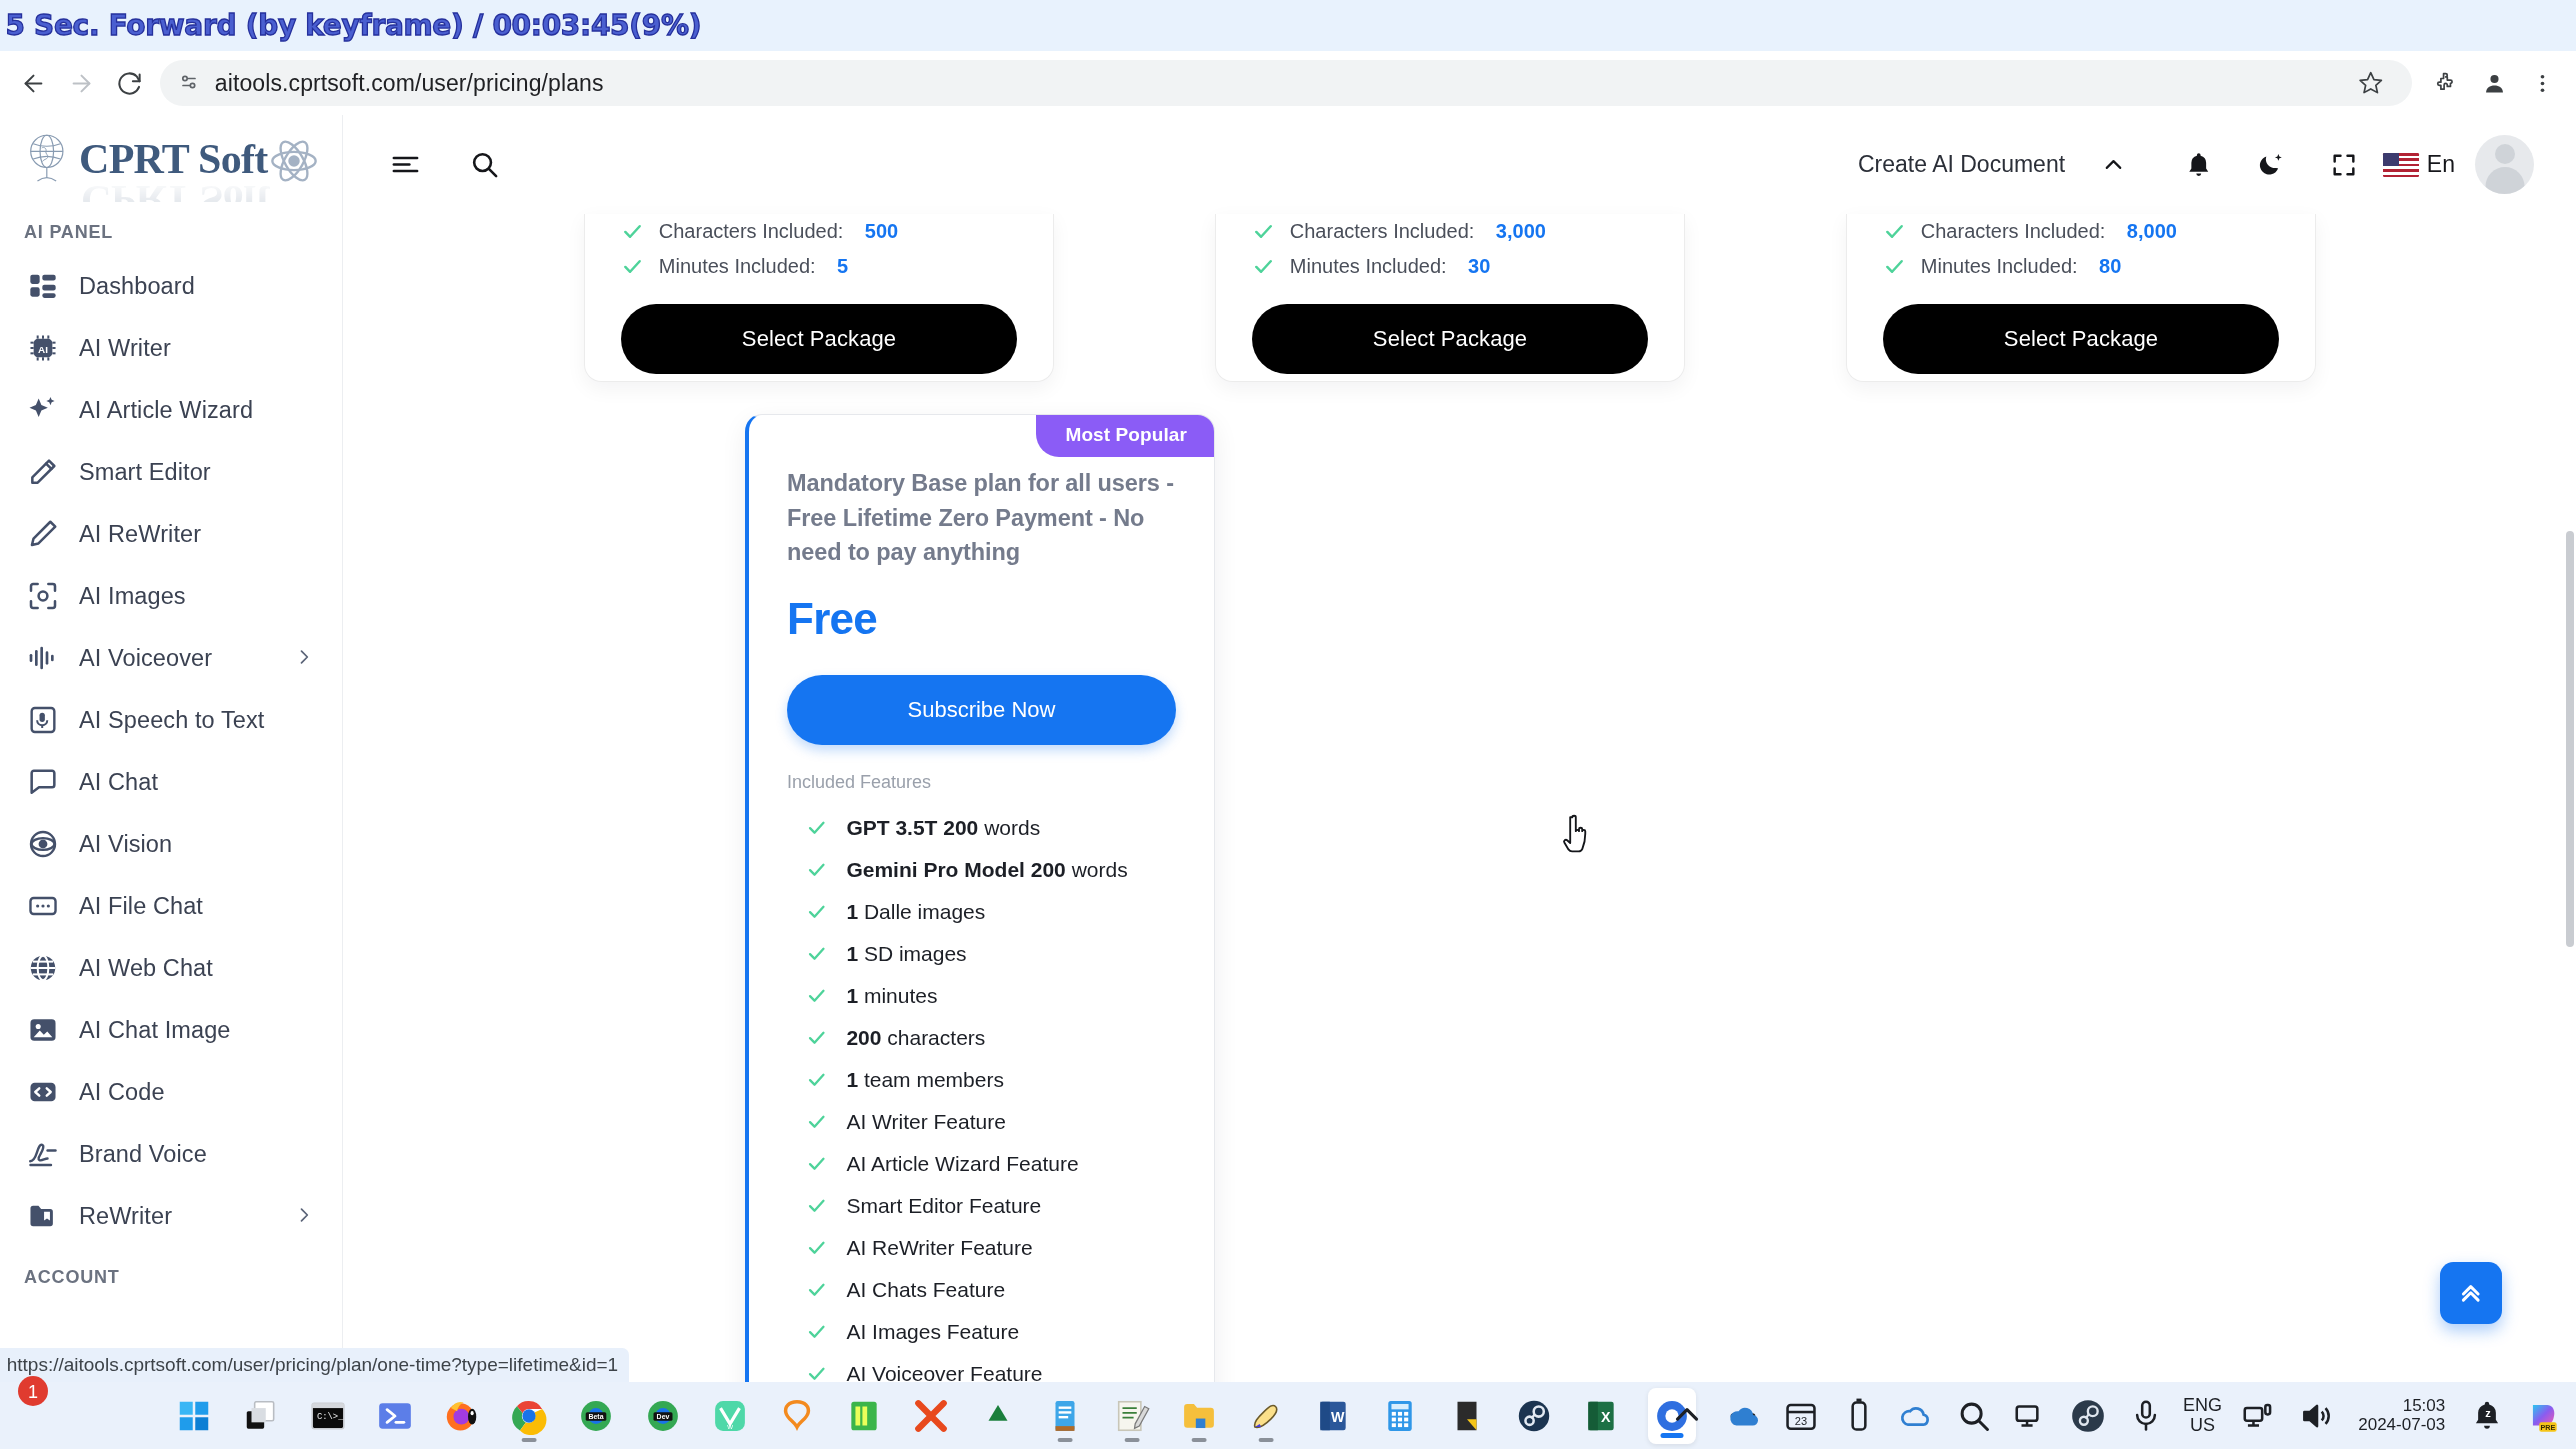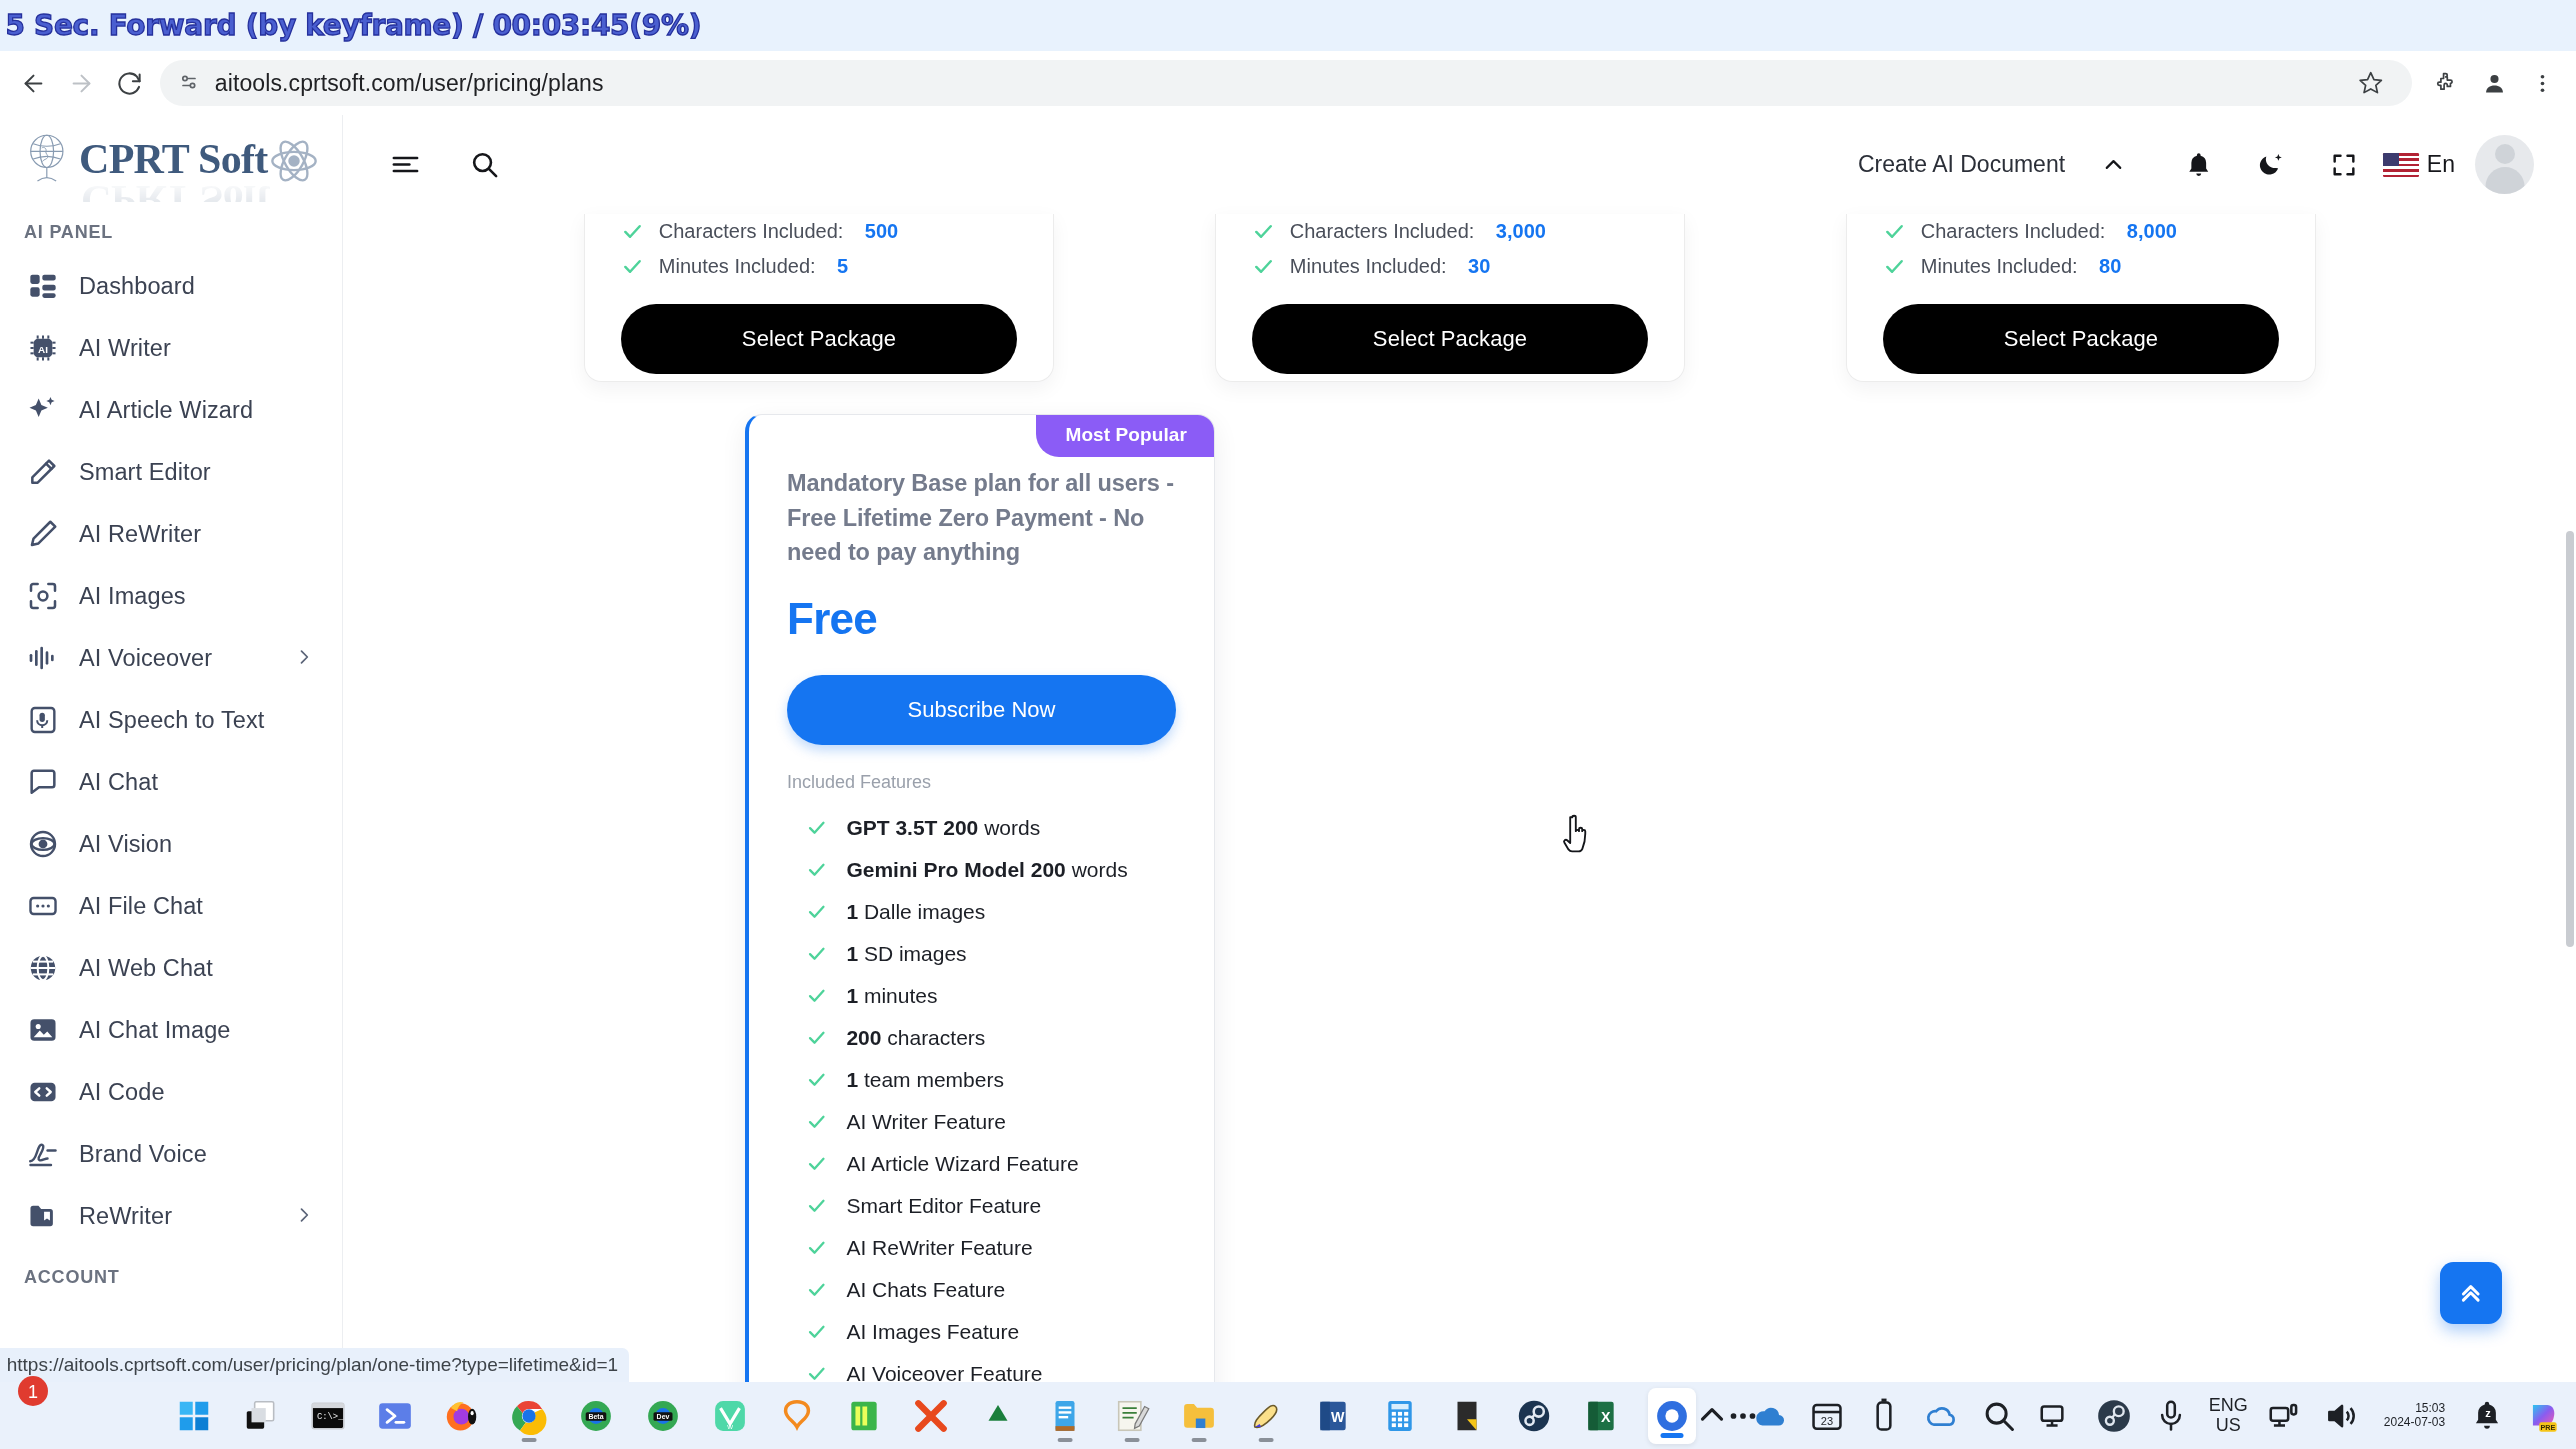--- a/index.html
+++ b/index.html
@@ -294,21 +294,21 @@
   #tb-right {
     position: absolute; right: 12px; top: 0; height: 67px;
     display: flex; align-items: center; gap: 17.4px;
   }
   #kbd-lang {
     display: flex; flex-direction: column; align-items: center;
     line-height: 1.08; color: #1d2025; font-size: 18px;
   }
   #clock {
     display: flex; flex-direction: column; align-items: flex-end;
-    line-height: 1.1; color: #1d2025; font-size: 12px; margin: 0 4px;
+    line-height: 1.1; color: #1d2025; font-size: 17px; margin: 0 4px;
   }
 </style>
 </head>
 <body>
 
 <div id="browser">
 
   <div id="titlebar">
     <div class="winbtn">
       <svg width="23" height="23" viewBox="0 0 24 24" fill="none" stroke="currentColor" stroke-width="1.6">

